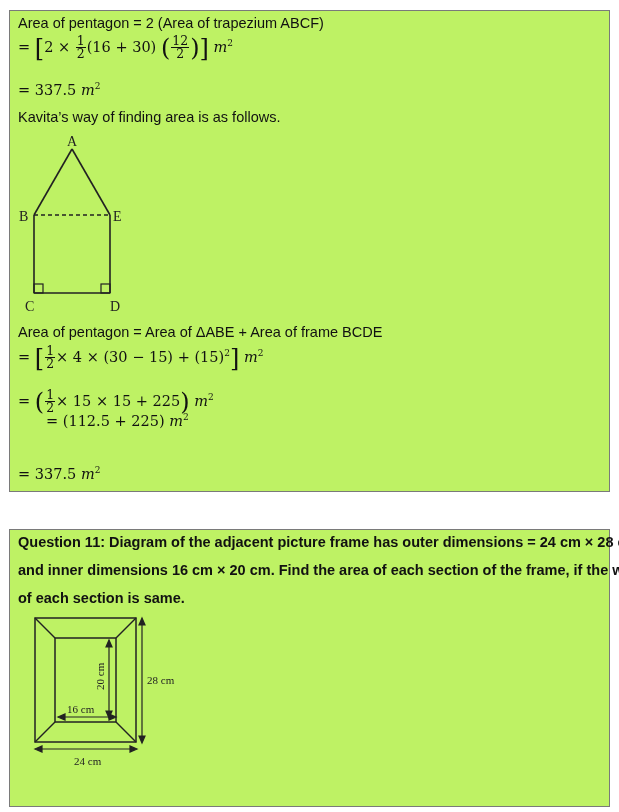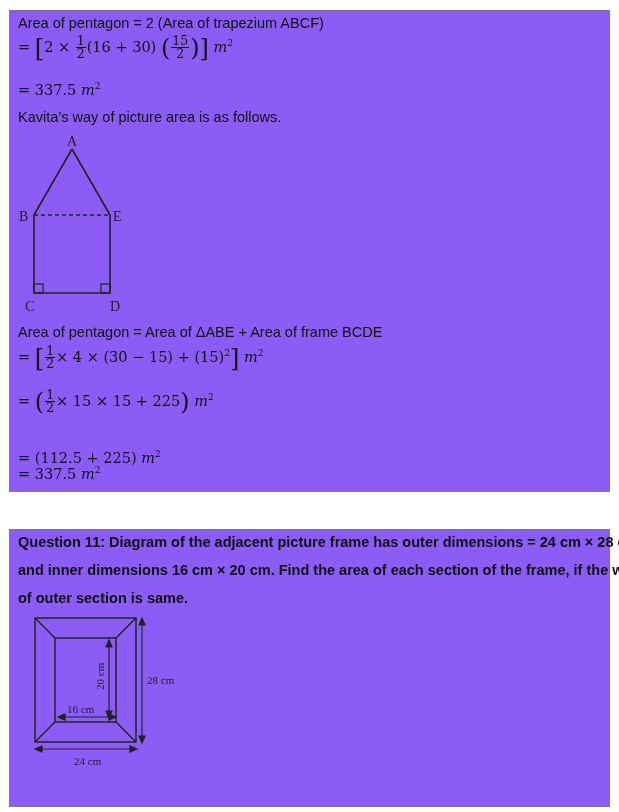--- a/index.html
+++ b/index.html
@@ -1,18 +1,18 @@
 <!DOCTYPE html>
 <html><head>
 <meta charset="utf-8">
 <style>
   html, body { margin:0; padding:0; background:#ffffff; }
   body { width:619px; height:812px; position:relative; overflow:hidden;
          font-family:"Liberation Sans", "DejaVu Sans", sans-serif; color:#111; }
-  .box { position:absolute; border:1.5px solid #7a7a7a; box-sizing:border-box; background:#8b5cf6; }
+  .box { position:absolute; border:1.5px solid #7a7a7a; box-sizing:border-box; background:#bef264; }
   #box1 { left:9px; top:10px; width:601px; height:482px; }
   #box2 { left:9px; top:529px; width:601px; height:278px; }
   .line { position:absolute; left:8px; font-size:14.5px; white-space:nowrap; }
   .math { font-family:"DejaVu Serif", "Liberation Serif", serif; font-size:14.5px; }
   .math i { font-style:italic; }
   .frac { display:inline-block; vertical-align:middle; text-align:center; font-size:12.5px; line-height:12px; margin:0 1px; }
   .frac span { display:block; }
   .frac .num { border-bottom:1px solid #111; padding:0 1px; }
   .big { font-size:24px; vertical-align:middle; font-weight:200; line-height:1; }
   sup { font-size:9px; }
@@ -22,30 +22,30 @@
 </head>
 <body>
 
 <div id="box1" class="box">
   <div class="line" style="top:4px;">Area of pentagon = 2 (Area of trapezium ABCF)</div>
 
   <div class="line math" style="top:24px;">
     <span>=</span>
     <span class="big">[</span><span>2 ×</span>
     <span class="frac"><span class="num">1</span><span>2</span></span><span>(16 + 30)</span>
-    <span class="big">(</span><span class="frac"><span class="num">15</span><span>2</span></span><span class="big">)]</span>
+    <span class="big">(</span><span class="frac"><span class="num">12</span><span>2</span></span><span class="big">)]</span>
     <i>m</i><sup>2</sup>
   </div>
 
   <div class="line math" style="top:70px;">
     <span>=</span>&nbsp;<span>337.5</span>
     <i>m</i><sup>2</sup>
   </div>
 
-  <div class="line" style="top:98px;">Kavita’s way of picture area is as follows.</div>
+  <div class="line" style="top:98px;">Kavita’s way of finding area is as follows.</div>
 
   <svg style="position:absolute; left:6px; top:122px;" width="130" height="185">
     <g stroke="#222" stroke-width="1.6" fill="none">
       <line x1="56" y1="16" x2="18" y2="82"></line>
       <line x1="56" y1="16" x2="94" y2="82"></line>
       <line x1="18" y1="82" x2="94" y2="82" stroke-dasharray="4,3" stroke-width="1.3"></line>
       <line x1="18" y1="82" x2="18" y2="160"></line>
       <line x1="94" y1="82" x2="94" y2="160"></line>
       <line x1="18" y1="160" x2="94" y2="160"></line>
       <rect x="18" y="151" width="9" height="9" stroke-width="1.2"></rect>
@@ -67,35 +67,35 @@
     <span class="big">[</span><span class="frac"><span class="num">1</span><span>2</span></span><span>× 4 × (30 − 15) +  (15)</span><sup>2</sup><span class="big">]</span>
     <i>m</i><sup>2</sup>
   </div>
 
   <div class="line math" style="top:378px;">
     <span>=</span>
     <span class="big">(</span><span class="frac"><span class="num">1</span><span>2</span></span><span>× 15 × 15 + 225</span><span class="big">)</span>
     <i>m</i><sup>2</sup>
   </div>
 
-  <div class="line math" style="top:438px;">
+  <div class="line math" style="top:401px;margin-left:28px;">
     <span>=</span>&nbsp;<span>(112.5 + 225)</span>
     <i>m</i><sup>2</sup>
   </div>
 
   <div class="line math" style="top:454px;">
     <span>=</span>&nbsp;<span>337.5</span>
     <i>m</i><sup>2</sup>
   </div>
 </div>
 
 <div id="box2" class="box">
   <div class="q" style="top:4px;">Question 11: Diagram of the adjacent picture frame has outer dimensions = 24 cm × 28 cm</div>
   <div class="q" style="top:32px;">and inner dimensions 16 cm × 20 cm. Find the area of each section of the frame, if the width</div>
-  <div class="q" style="top:60px;">of outer section is same.</div>
+  <div class="q" style="top:60px;">of each section is same.</div>
 
   <svg style="position:absolute; left:10px; top:82px;" width="170" height="160">
     <g stroke="#222" stroke-width="1.5" fill="none">
       <rect x="15" y="6" width="101" height="124"></rect>
       <rect x="35" y="26" width="61" height="84"></rect>
       <line x1="15" y1="6" x2="35" y2="26"></line>
       <line x1="116" y1="6" x2="96" y2="26"></line>
       <line x1="15" y1="130" x2="35" y2="110"></line>
       <line x1="116" y1="130" x2="96" y2="110"></line>
     </g>

